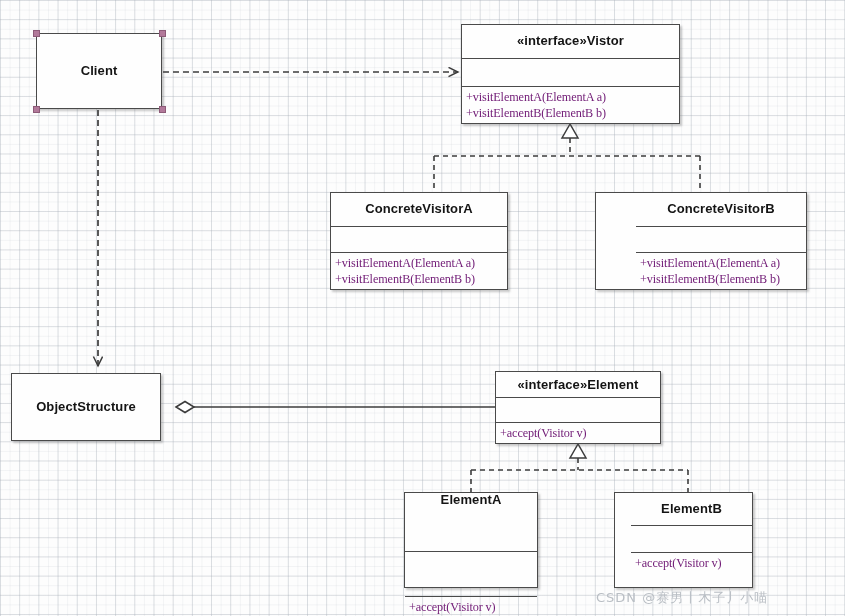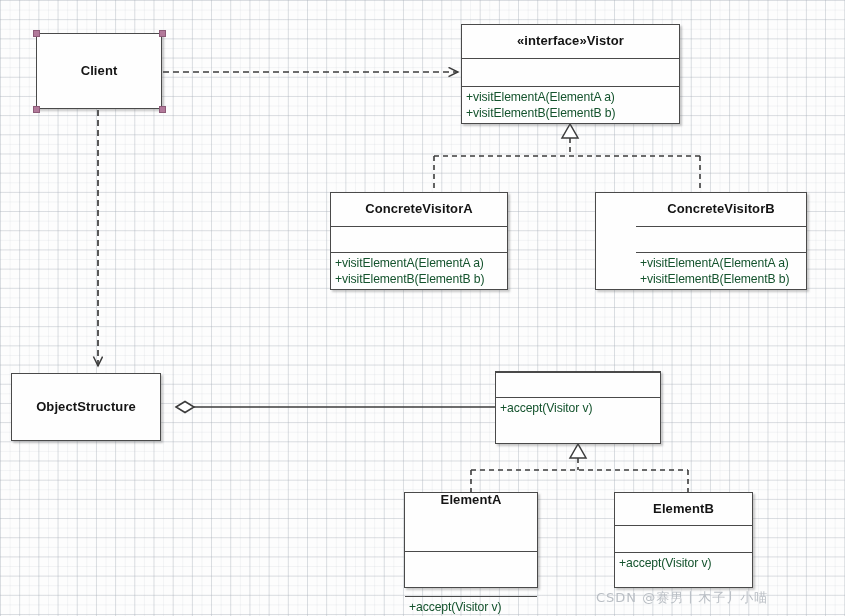--- a/index.html
+++ b/index.html
@@ -56,24 +56,25 @@
   }
   .uml .attrs {
     border-top: 1.5px solid #4a4a4a;
   }
   .uml .ops {
     border-top: 1.5px solid #4a4a4a;
     padding: 2px 0 2px 4px;
   }
   .uml .ops div {
     font-size: 12.2px;
-    color: #14532d;
+    color: #701a75;
     line-height: 16px;
     white-space: nowrap;
     letter-spacing: -0.1px;
+    font-family: Liberation Serif, serif;
   }
   .simple .title {
     flex: 1;
   }
 
   
   .handle {
     position: absolute;
     width: 7px;
     height: 7px;
@@ -178,36 +179,37 @@
       <div>+visitElementA(ElementA a)</div>
       <div>+visitElementB(ElementB b)</div>
     </div>
   </div>
 
   <div class="uml simple" style="left:11px; top:373px; width:150px; height:68px;">
     <div class="title">ObjectStructure</div>
   </div>
 
   <div class="uml" style="left:495px; top:371px; width:166px; height:73px;">
+    <div class="title" style="height:26px;">«interface»Element</div>
     <div class="attrs" style="height:24px;"></div>
     <div class="ops">
       <div>+accept(Visitor v)</div>
     </div>
   </div>
 
   <div class="uml" style="left:404px; top:492px; width:134px; height:96px;gap:44px;">
     <div class="title" style="height:32px;">ElementA</div>
     <div class="attrs" style="height:26px;"></div>
     <div class="ops">
       <div>+accept(Visitor v)</div>
       <div>+interface()</div>
     </div>
   </div>
 
-  <div class="uml" style="left:614px; top:492px; width:139px; height:96px;">
+  <div class="uml" style="left:614px; top:492px; width:139px; height:96px;padding-left:16px;">
     <div class="title" style="height:32px;">ElementB</div>
     <div class="attrs" style="height:26px;"></div>
     <div class="ops">
       <div>+accept(Visitor v)</div>
     </div>
   </div>
 
   <div id="watermark">CSDN @赛男丨木子丿小喵</div>
 
 </div>

